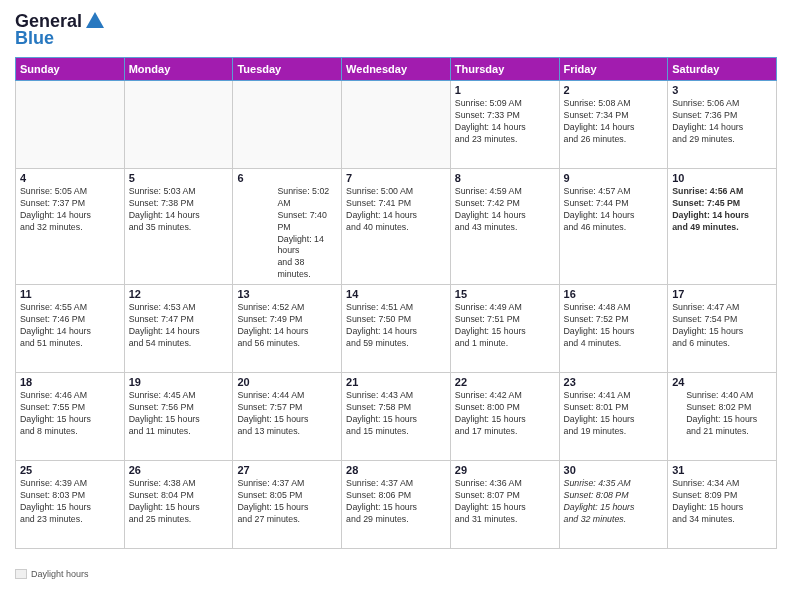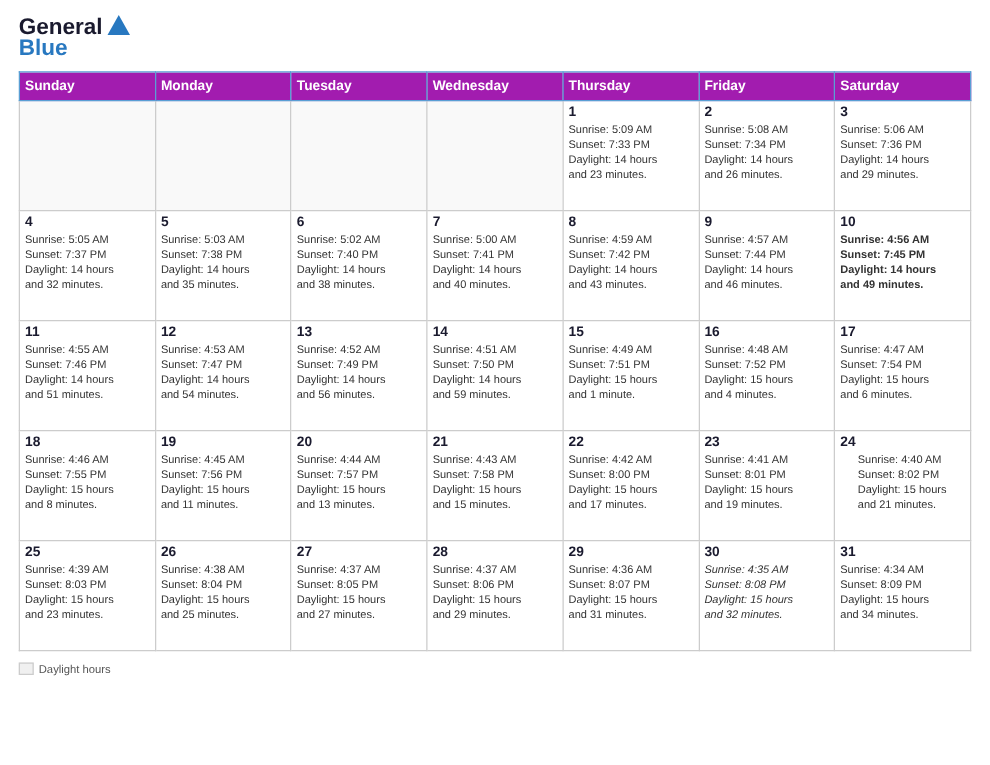--- a/index.html
+++ b/index.html
@@ -70,21 +70,21 @@
       color: #1a1a2e;
       display: block;
       margin-bottom: 2px;
     }
     .day-info {
       font-size: 8.8px;
       color: #333;
       line-height: 1.35;
     }
     .footer {
-      margin-top: 9px;
+      margin-top: 20px;
       font-size: 9px;
       color: #555;
       display: flex;
       align-items: center;
       gap: 4px;
     }
     .footer-box {
       display: inline-block;
       width: 12px;
       height: 10px;
@@ -158,21 +158,21 @@
           </td>
           <td>
             <span class="day-num">5</span>
             <div class="day-info" style="white-space: pre-line;">Sunrise: 5:03 AM
 Sunset: 7:38 PM
 Daylight: 14 hours
 and 35 minutes.</div>
           </td>
           <td>
             <span class="day-num">6</span>
-            <div class="day-info" style="white-space: pre-line;">Sunrise: 5:02 AM
+            <div class="day-info" style="white-space: pre-line; margin-left: 40px;">Sunrise: 5:02 AM
 Sunset: 7:40 PM
 Daylight: 14 hours
 and 38 minutes.</div>
           </td>
           <td>
             <span class="day-num">7</span>
             <div class="day-info" style="white-space: pre-line;">Sunrise: 5:00 AM
 Sunset: 7:41 PM
 Daylight: 14 hours
 and 40 minutes.</div>

